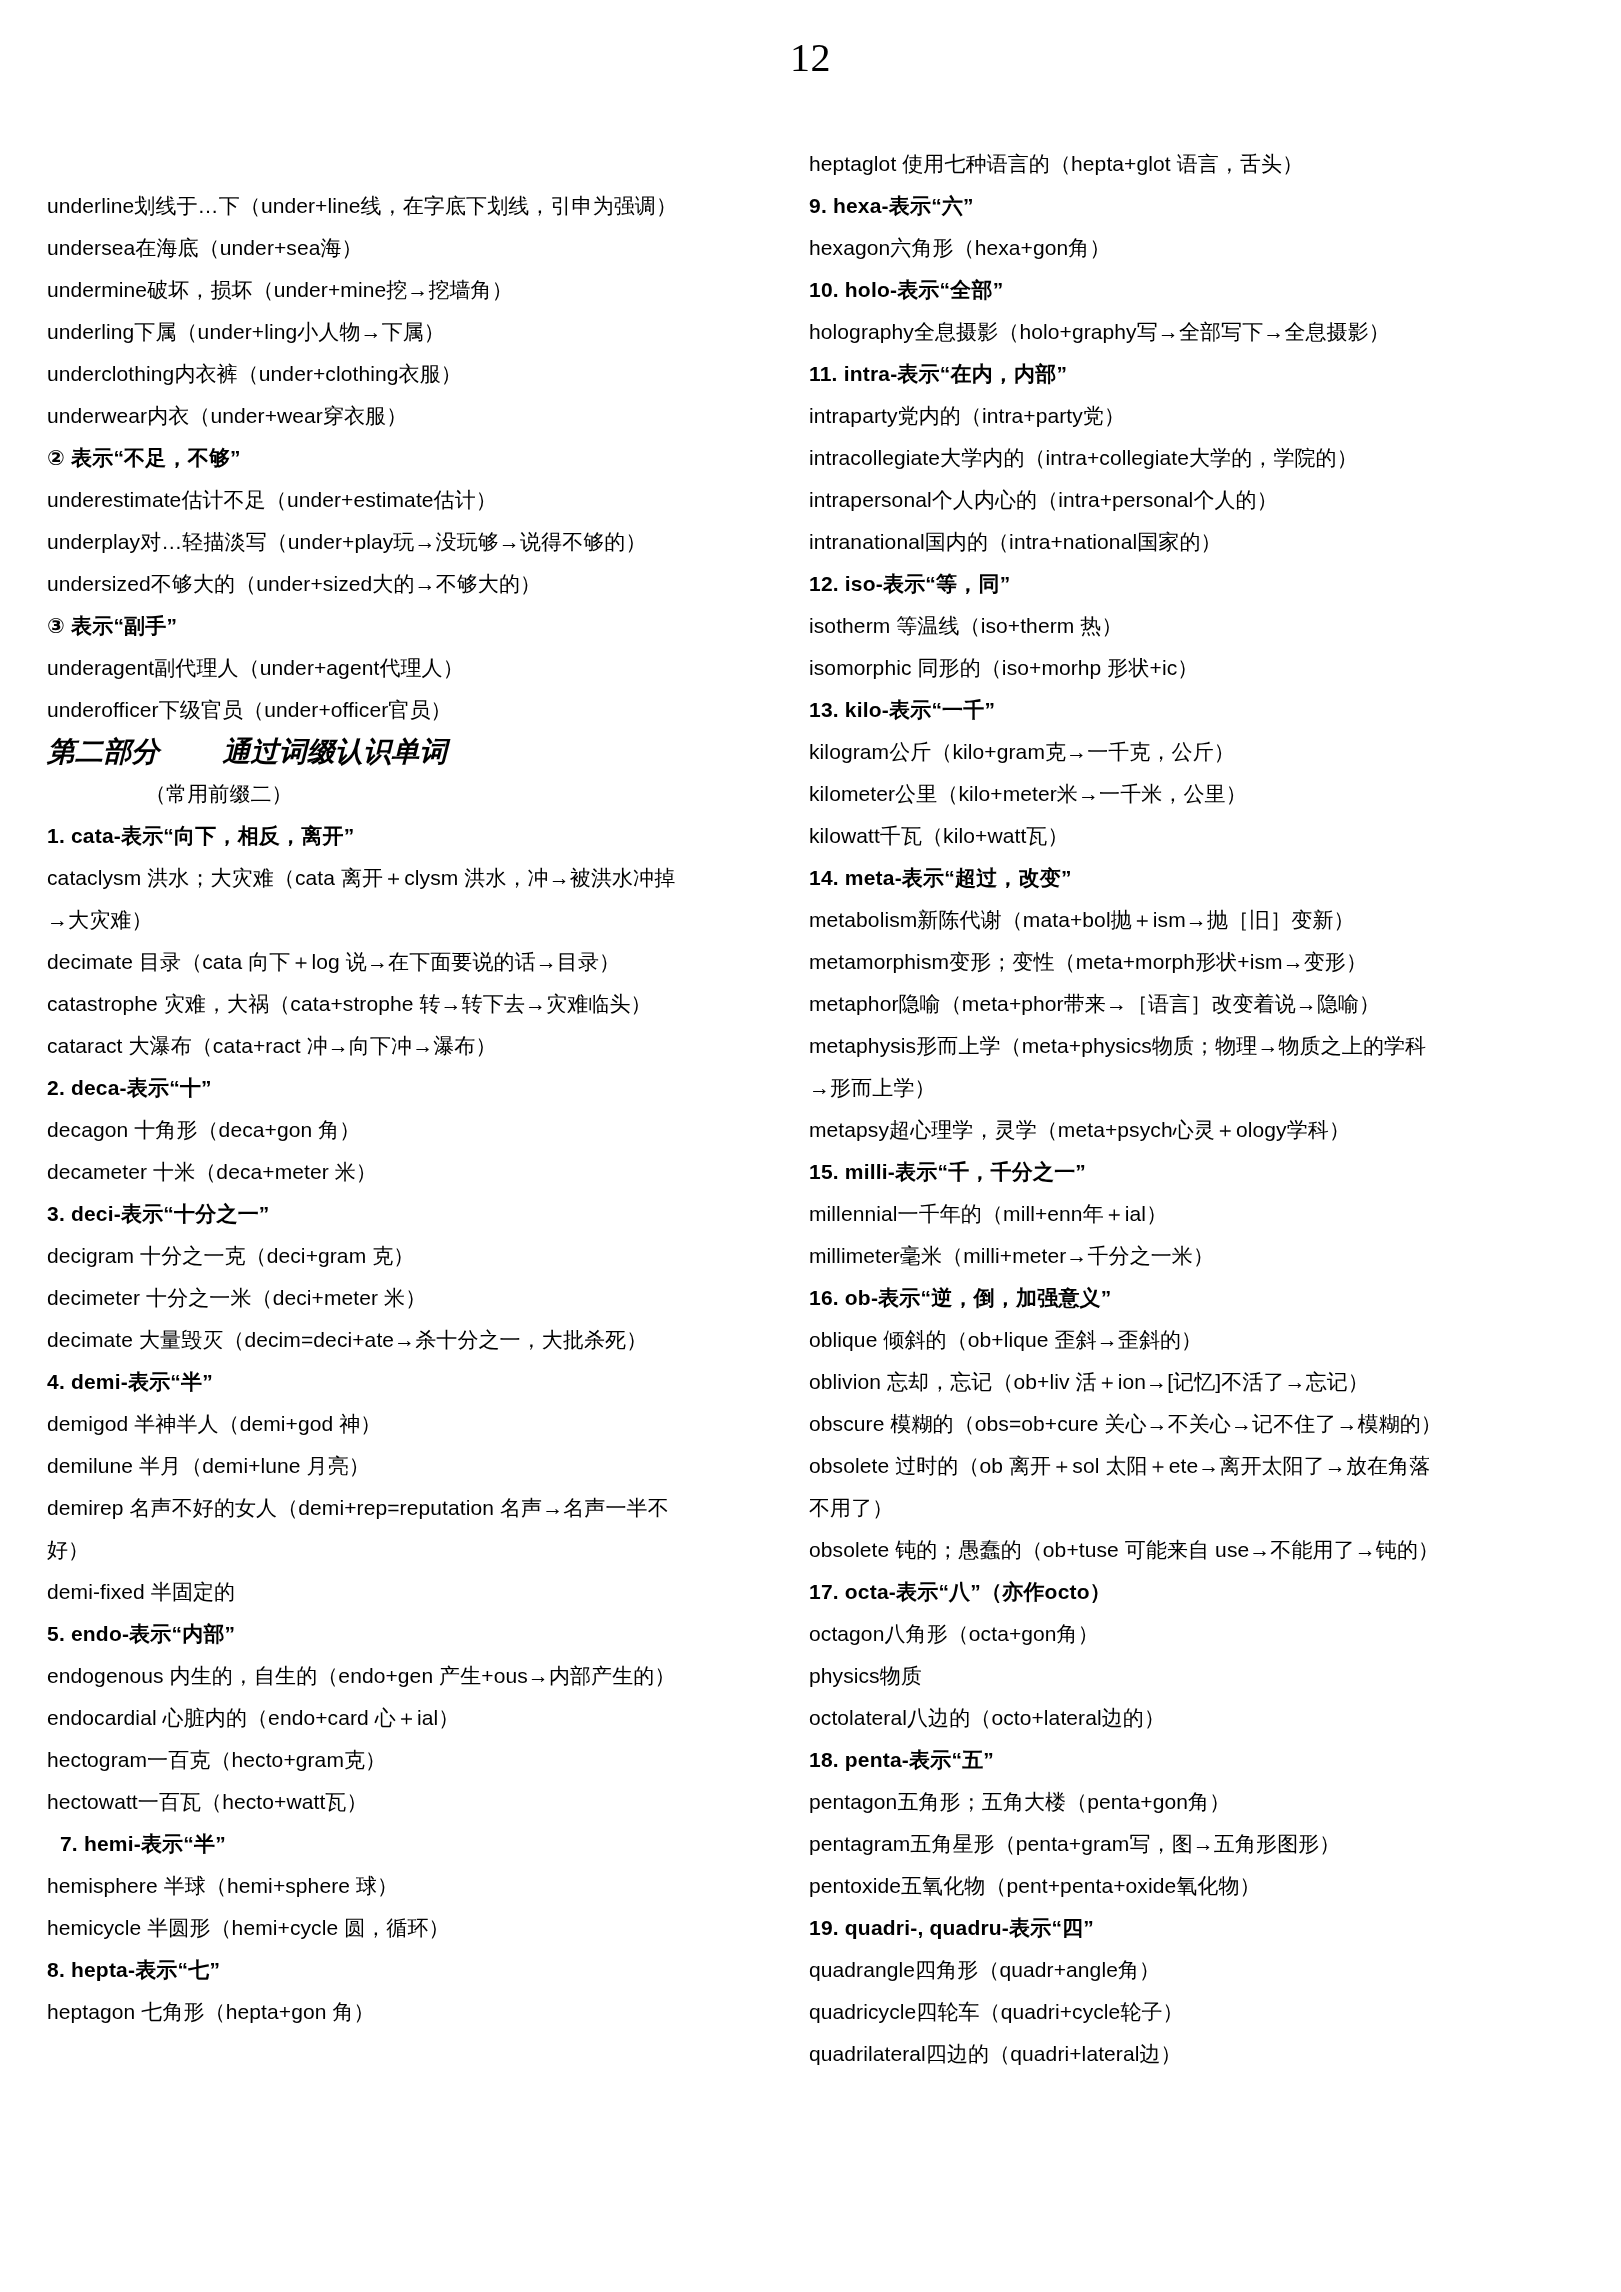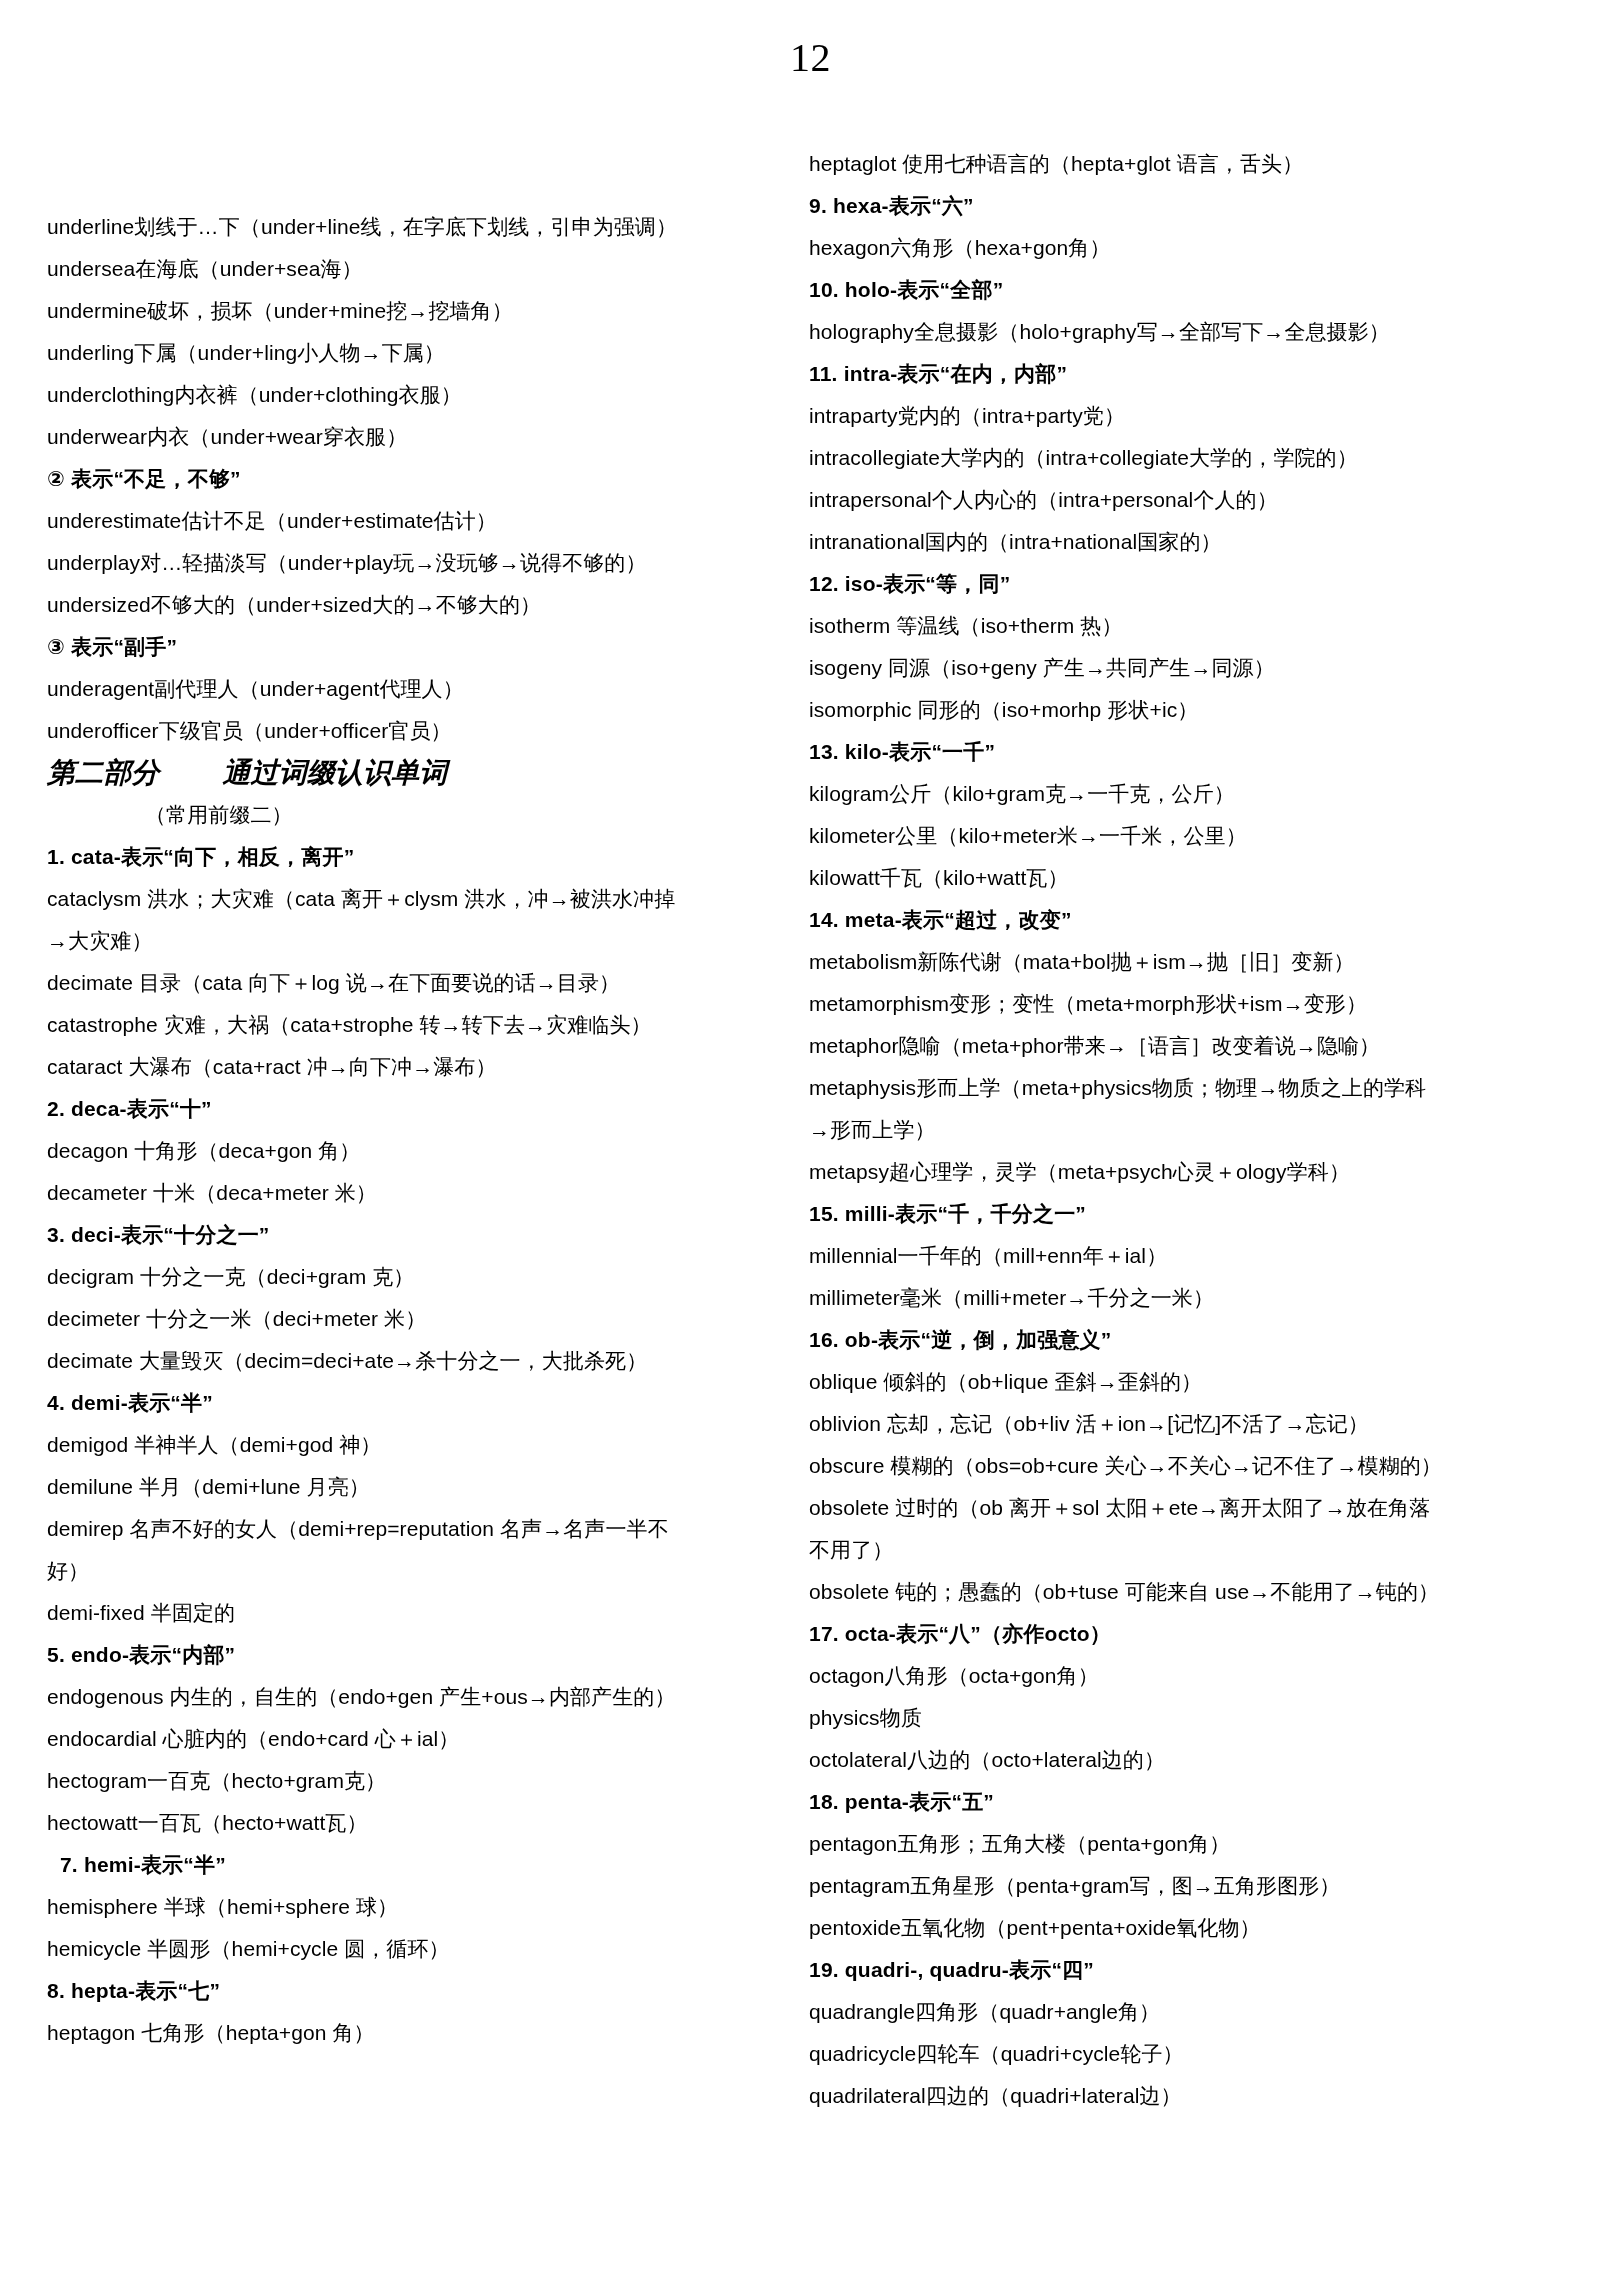--- a/index.html
+++ b/index.html
@@ -128,21 +128,20 @@
         <div class="line">hexagon六角形（hexa+gon角）</div>
         <div class="line bold">10. holo-表示“全部”</div>
         <div class="line">holography全息摄影（holo+graphy写→全部写下→全息摄影）</div>
         <div class="line bold">11. intra-表示“在内，内部”</div>
         <div class="line">intraparty党内的（intra+party党）</div>
         <div class="line">intracollegiate大学内的（intra+collegiate大学的，学院的）</div>
         <div class="line">intrapersonal个人内心的（intra+personal个人的）</div>
         <div class="line">intranational国内的（intra+national国家的）</div>
         <div class="line bold">12. iso-表示“等，同”</div>
         <div class="line">isotherm 等温线（iso+therm 热）</div>
-        <div class="line">isogeny 同源（iso+geny 产生→共同产生→同源）</div>
         <div class="line">isomorphic 同形的（iso+morhp 形状+ic）</div>
         <div class="line bold">13. kilo-表示“一千”</div>
         <div class="line">kilogram公斤（kilo+gram克→一千克，公斤）</div>
         <div class="line">kilometer公里（kilo+meter米→一千米，公里）</div>
         <div class="line">kilowatt千瓦（kilo+watt瓦）</div>
         <div class="line bold">14. meta-表示“超过，改变”</div>
         <div class="line">metabolism新陈代谢（mata+bol抛＋ism→抛［旧］变新）</div>
         <div class="line">metamorphism变形；变性（meta+morph形状+ism→变形）</div>
         <div class="line">metaphor隐喻（meta+phor带来→［语言］改变着说→隐喻）</div>
         <div class="line">metaphysis形而上学（meta+physics物质；物理→物质之上的学科</div>

